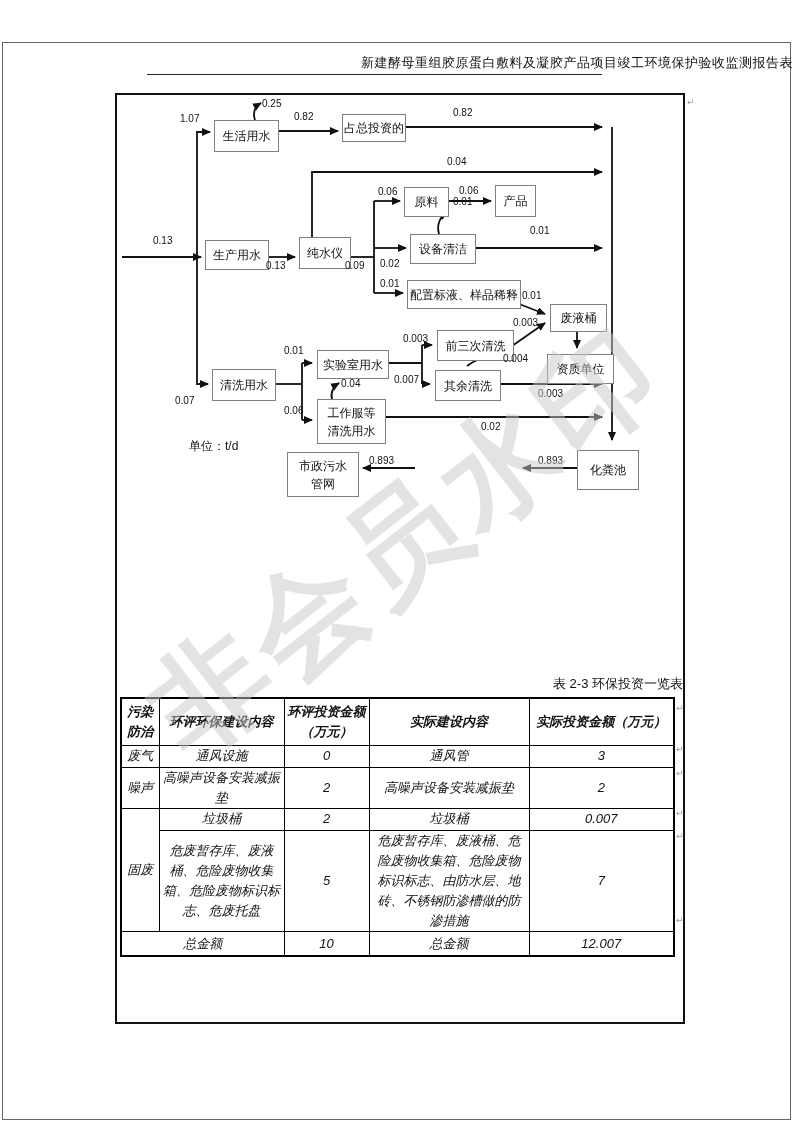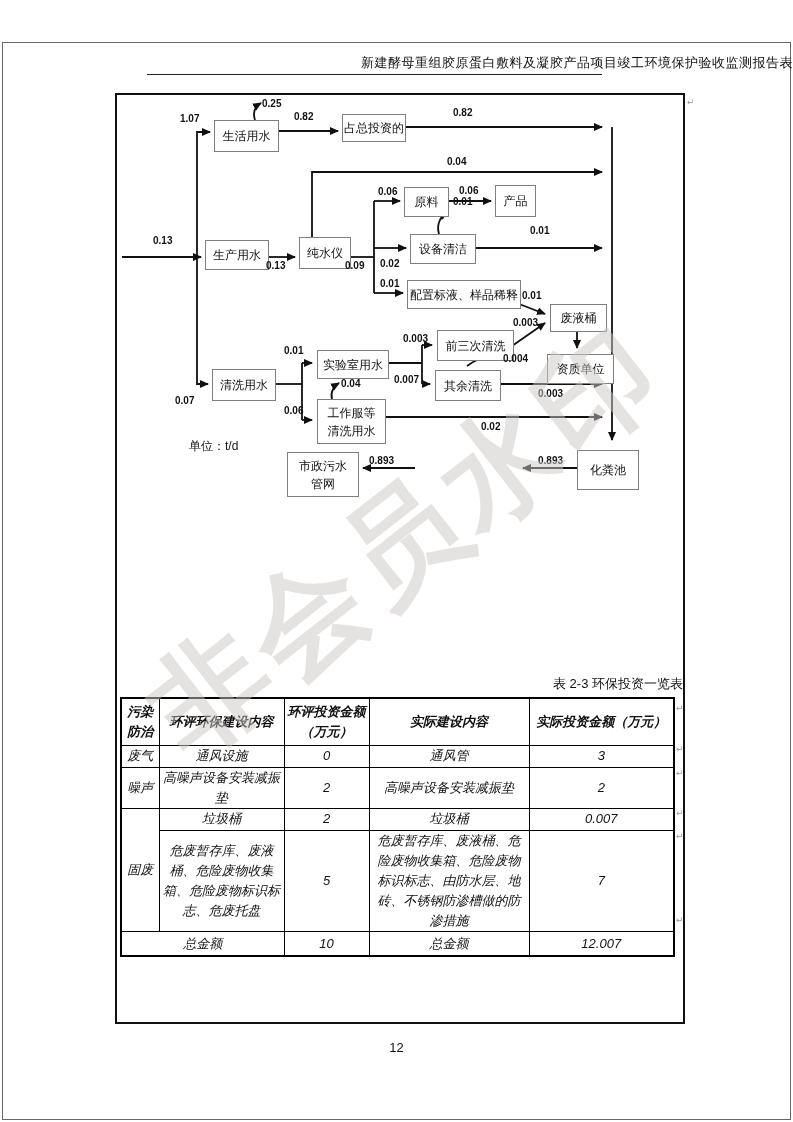--- a/index.html
+++ b/index.html
@@ -8,21 +8,21 @@
   .page-outline{position:absolute;left:2px;top:42px;width:787px;height:1076px;border:1px solid #666;}
   .doc-title{position:absolute;top:54px;left:0;width:100%;text-align:right;font-size:13px;letter-spacing:.5px;}
   .title-rule{position:absolute;left:147px;top:74px;width:455px;border-top:1.5px solid #222;}
   .watermark{position:absolute;left:85px;top:470px;width:640px;height:140px;line-height:140px;
         transform:rotate(-38deg);font-size:116px;font-weight:700;color:#cdc6c6;opacity:.5;
         letter-spacing:6px;text-align:center;z-index:6;pointer-events:none;}
   .content-box{position:absolute;left:115px;top:93px;width:566px;height:927px;border:2px solid #111;}
   .flow-svg{position:absolute;left:0;top:0;z-index:1;}
   .node{position:absolute;background:#fff;border:1px solid #7f7f7f;display:flex;align-items:center;
         justify-content:center;text-align:center;font-size:12px;line-height:1.5;white-space:pre-line;z-index:2;}
-  .flabel{position:absolute;font-size:10px;font-weight:700;z-index:3;}
+  .flabel{position:absolute;font-size:10px;font-weight:400;z-index:3;}
   .unit-label{position:absolute;left:72px;top:343px;font-size:12px;z-index:3;}
   .fig-caption{position:absolute;left:0;top:401px;width:100%;text-align:center;font-weight:700;font-size:13px;z-index:3;}
   .sec-heading{position:absolute;left:4px;top:424px;font-weight:700;font-size:14.5px;z-index:3;}
   .para{position:absolute;left:2px;width:515px;font-size:15px;line-height:33px;text-align:justify;
         text-indent:2em;z-index:3;}
   .para1{top:456px;}
   .para2{top:839px;}
   .tbl-caption{position:absolute;left:0;top:580px;width:100%;text-align:right;font-weight:400;font-size:13px;z-index:3;}
   table.inv{position:absolute;left:3px;top:602px;width:553px;border-collapse:collapse;table-layout:fixed;
         border:2px solid #000;z-index:2;background:transparent;font-style:italic;}
@@ -192,14 +192,13 @@
         <td colspan="2">总金额</td>
         <td>10</td>
         <td>总金额</td>
         <td>12.007</td>
       </tr>
     </tbody>
       </table>
 
   </div>
 
-  <div class="page-num">12</div>
 </div>
 
 </body></html>

